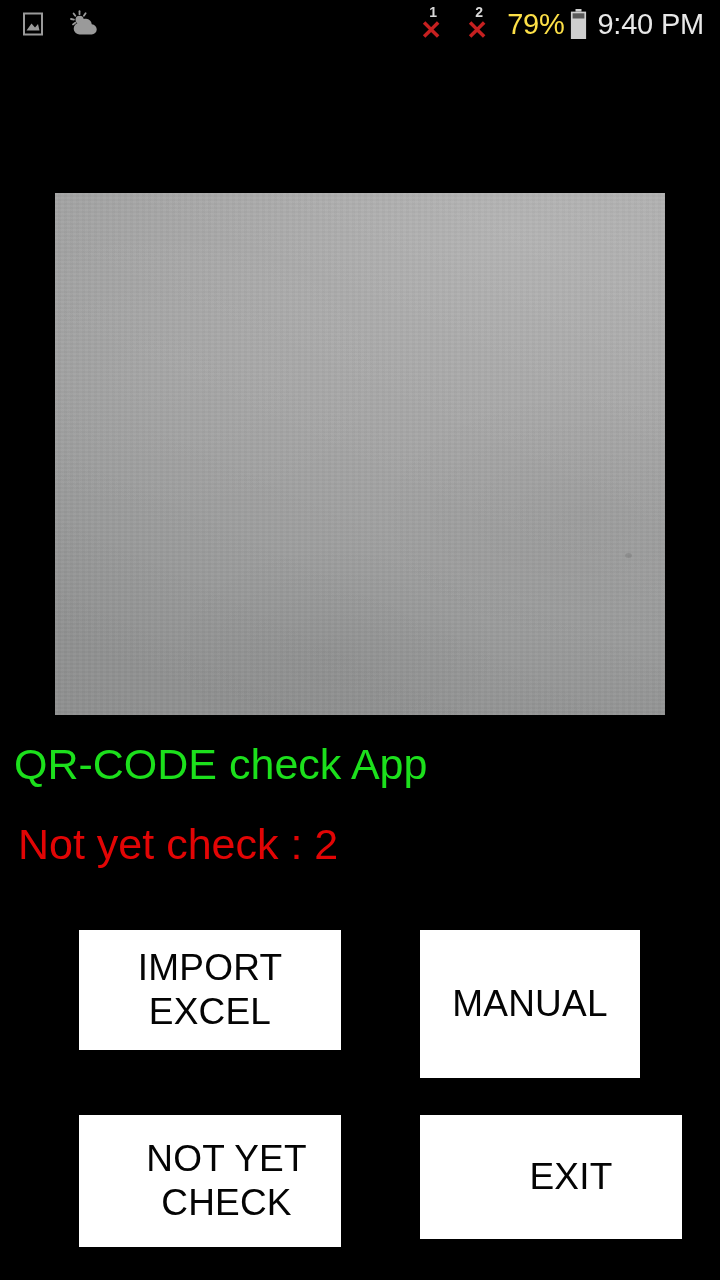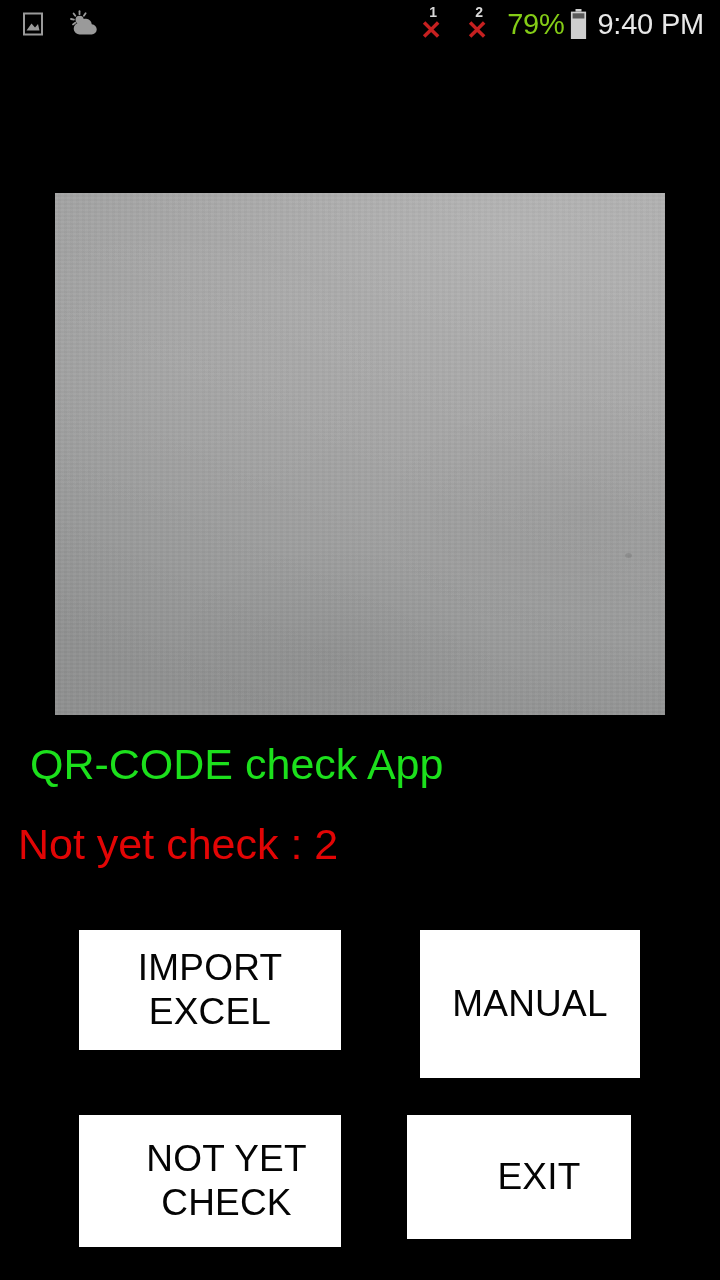--- a/index.html
+++ b/index.html
@@ -72,21 +72,21 @@
     top: 10px;
     left: 5px;
     font-size: 26px;
     line-height: 26px;
     color: #c62020;
     font-weight: 700;
   }
 
   .battery-pct {
     font-size: 29px;
-    color: #84cc16;
+    color: #fde047;
     letter-spacing: -0.3px;
     margin-right: 6px;
   }
   .battery-icon {
     width: 17px;
     height: 30px;
     display: block;
     margin-right: 10px;
   }
   .clock {
@@ -134,21 +134,21 @@
     top: 360px;
     width: 7px;
     height: 5px;
     background: rgba(0,0,0,0.10);
     border-radius: 50%;
   }
 
   
   .app-title {
     position: absolute;
-    left: 30px;
+    left: 14px;
     top: 738px;
     font-size: 43px;
     line-height: 52px;
     color: #1ce01c;
     white-space: pre;
   }
   .status-count {
     position: absolute;
     left: 18px;
     top: 818px;
@@ -179,21 +179,21 @@
   .btn-import {
     left: 79px;  top: 930px;  width: 262px; height: 120px;
   }
   .btn-manual {
     left: 420px; top: 930px;  width: 220px; height: 148px;
   }
   .btn-notyet {
     left: 79px;  top: 1115px; width: 262px; height: 132px; padding-left: 33px;
   }
   .btn-exit {
-    left: 407px; top: 1115px; width: 224px; height: 124px; padding-left: 40px;
+    left: 420px; top: 1115px; width: 262px; height: 124px; padding-left: 40px;
   }
 </style>
 </head>
 <body>
 
 <div class="status-bar">
 
   <div class="status-left">
     <span>
       <svg class="icon-gallery" viewBox="0 0 26 26" aria-hidden="true">

